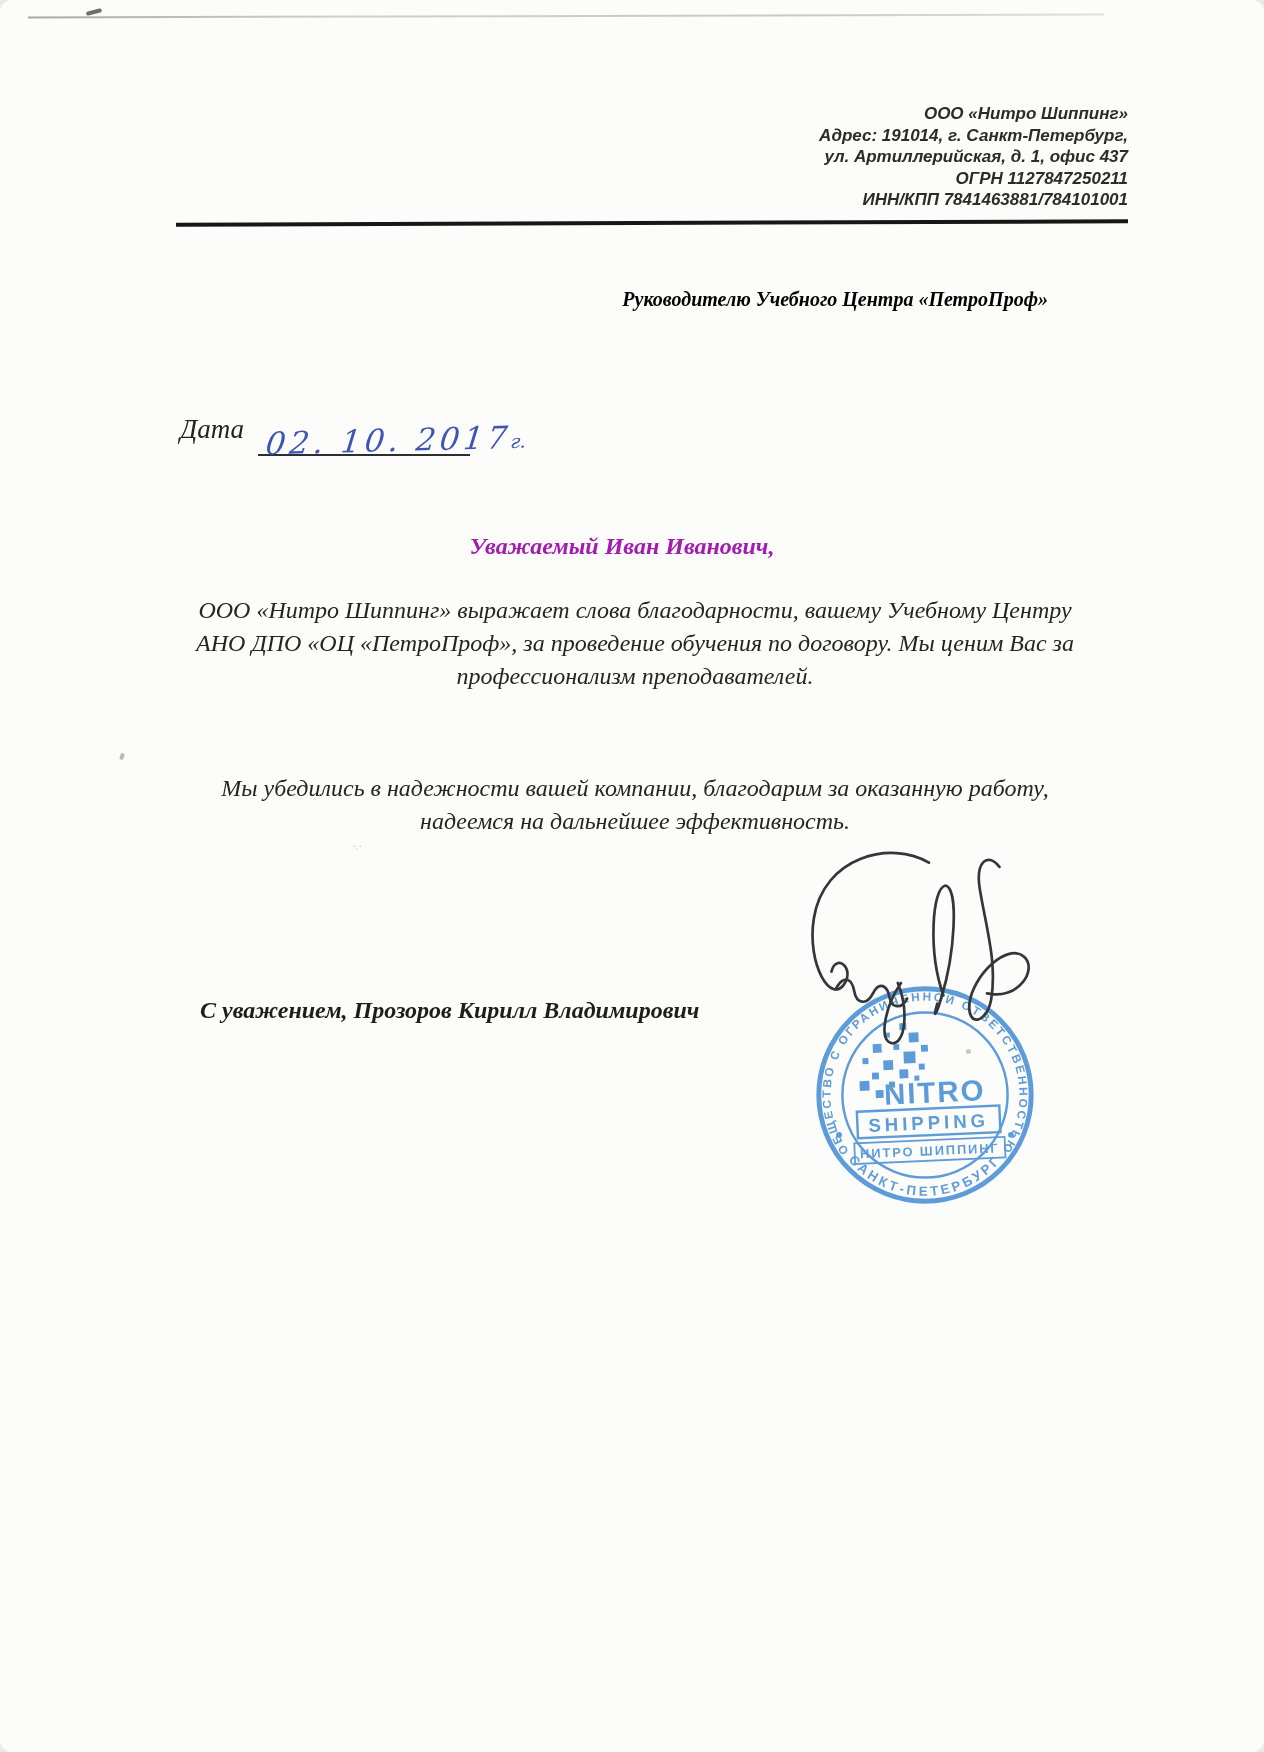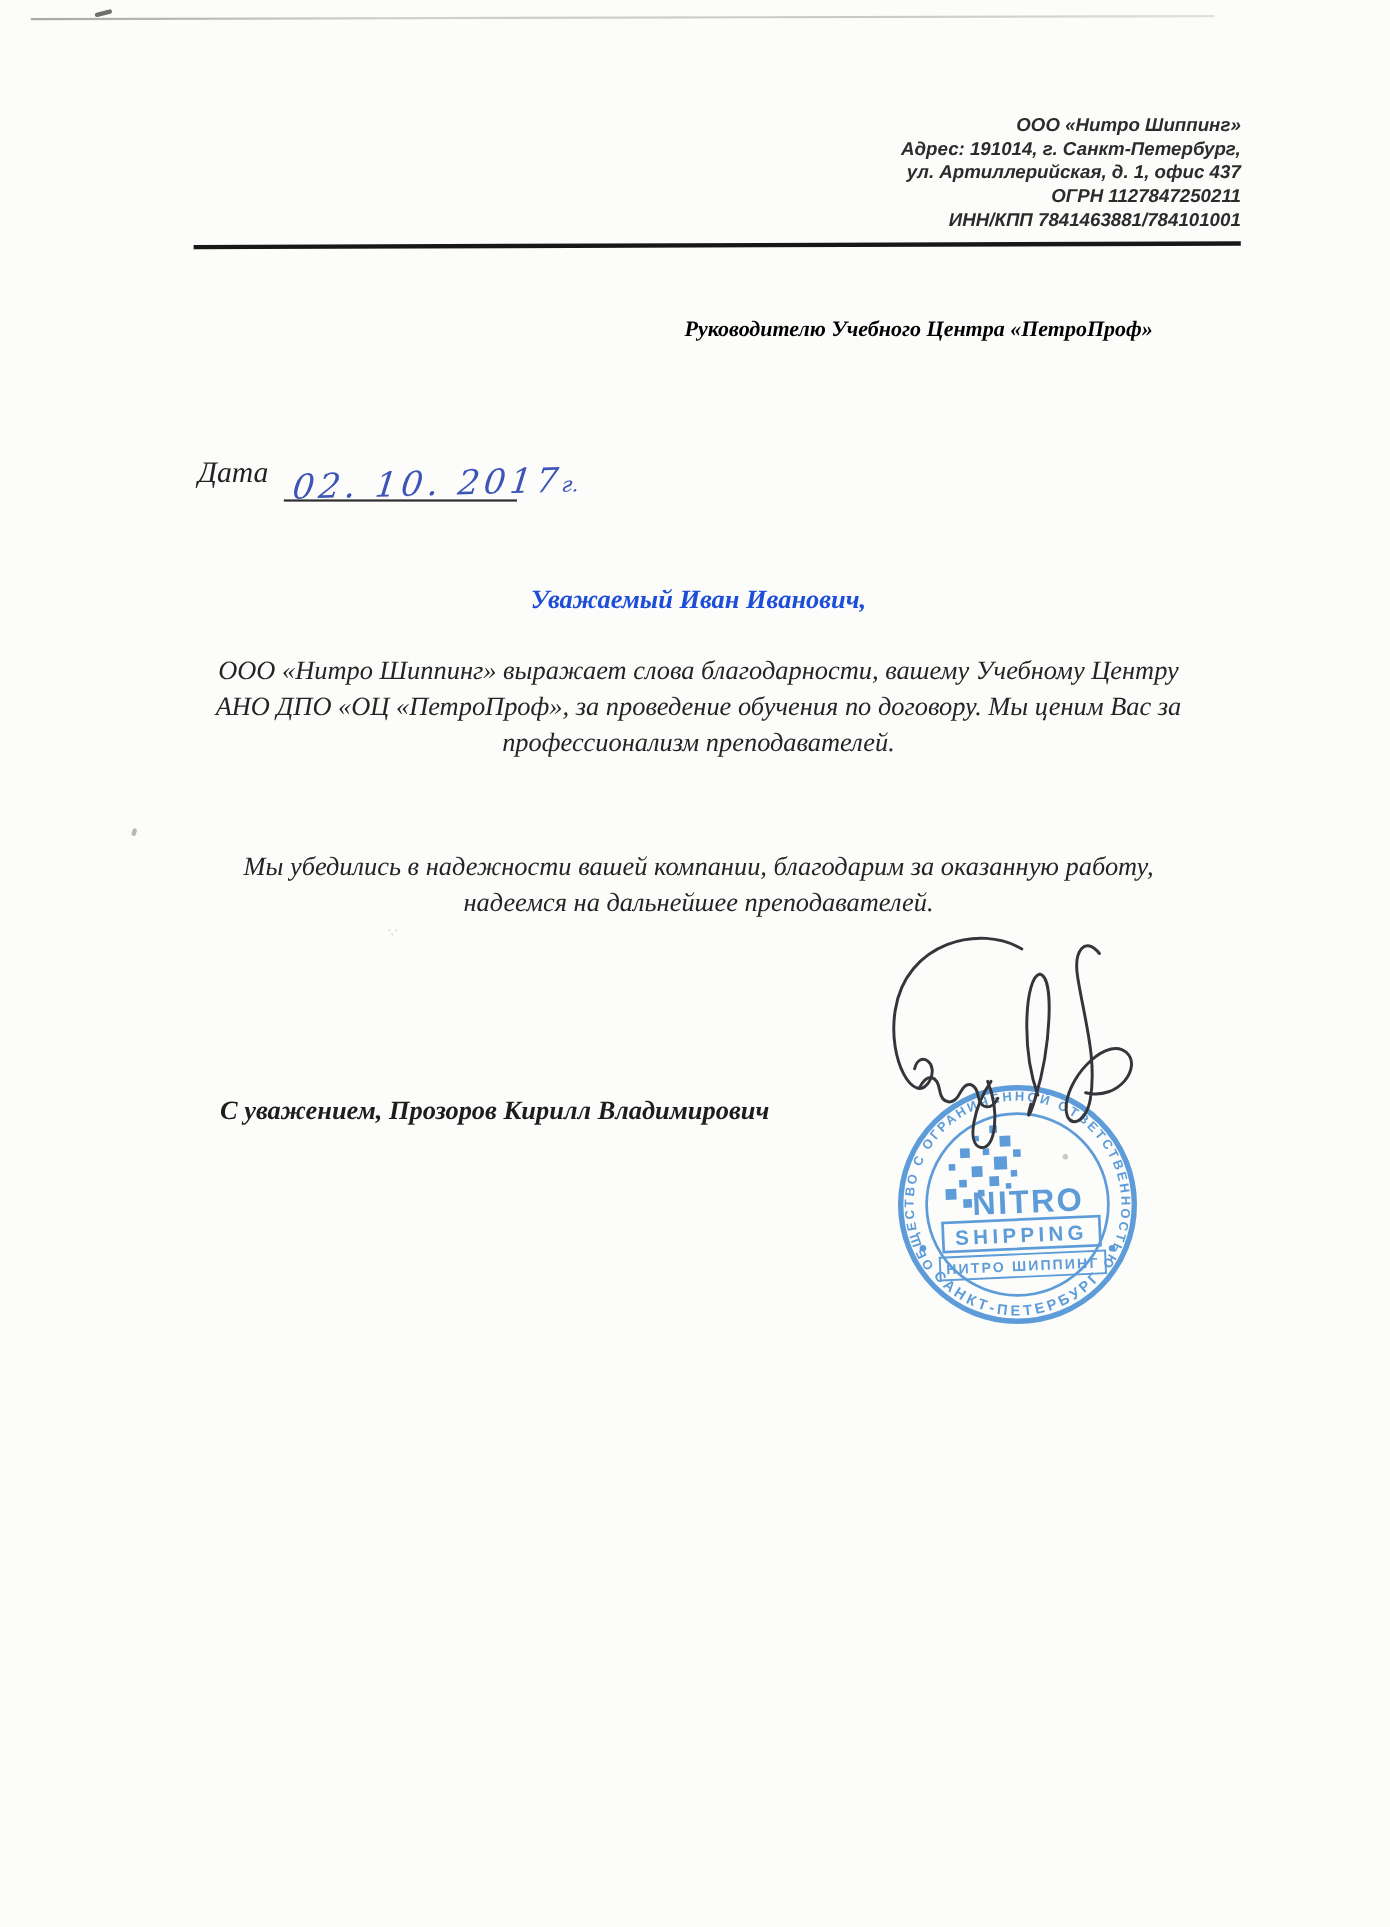--- a/index.html
+++ b/index.html
@@ -2,20 +2,21 @@
 <html lang="ru"><head>
 <meta charset="utf-8">
 <style>
   html,body{margin:0;padding:0;}
   body{width:1264px;height:1752px;background:#e9e9e7;}
   .page{
     position:relative;width:1264px;height:1752px;overflow:hidden;
     background:#fcfcfa;
     font-family:"Liberation Serif", serif;
     color:#1f1f1f;
+    border-radius:12px;
   }
   
   .scan-top-line{position:absolute;top:15px;left:28px;width:1076px;height:2px;
     background:linear-gradient(90deg,#8f8d88,#c4c2bd 30%,#b9b7b2 70%,#d8d6d1);opacity:.75;
     transform:rotate(-0.15deg);}
   .scan-mark{position:absolute;top:10px;left:86px;width:16px;height:4px;background:#4a4a48;
     transform:rotate(-14deg);border-radius:2px;opacity:.8;}
   .speck1{position:absolute;top:753px;left:120px;width:4px;height:7px;background:#8a8a88;
     border-radius:2px;transform:rotate(18deg);opacity:.6;}
   .speck2{position:absolute;top:1049px;left:966px;width:5px;height:5px;background:#9a9a98;
@@ -41,21 +42,21 @@
     border-bottom:2.5px solid #2e2e31;}
   .date-hand{position:absolute;left:8px;bottom:-4px;white-space:nowrap;
     font-family:"DejaVu Serif", serif;font-style:italic;
     font-size:31px;letter-spacing:4px;color:#3d55b6;
     transform:rotate(-1.5deg) skewX(-8deg);}
   .date-suffix{font-family:"DejaVu Serif", serif;font-style:italic;font-size:19px;
     color:#3d55b6;letter-spacing:0;}
 
   
   .salutation{position:absolute;top:533px;left:0;width:1244px;text-align:center;
-    font-weight:bold;font-style:italic;font-size:24px;color:#1d4ed8;padding-left:13px;}
+    font-weight:bold;font-style:italic;font-size:24px;color:#a21caf;}
   .para{position:absolute;left:60px;width:1150px;text-align:center;
     font-style:italic;font-size:24px;line-height:33px;color:#242424;}
   .para-1{top:594px;}
   .para-2{top:740px;margin-top:32px;}
 
   
   .signoff{position:absolute;top:997px;left:200px;
     font-weight:bold;font-style:italic;font-size:24px;color:#1d1d1d;}
 
   
@@ -97,21 +98,21 @@
   <div class="salutation">Уважаемый Иван Иванович,</div>
 
   <div class="para para-1">
     <div>ООО «Нитро Шиппинг» выражает слова благодарности, вашему Учебному Центру</div>
     <div>АНО ДПО «ОЦ «ПетроПроф», за проведение обучения по договору. Мы ценим Вас за</div>
     <div>профессионализм преподавателей.</div>
   </div>
 
   <div class="para para-2">
     <div>Мы  убедились в надежности вашей компании, благодарим за оказанную работу,</div>
-    <div>надеемся на дальнейшее преподавателей.</div>
+    <div>надеемся на дальнейшее эффективность.</div>
   </div>
 
   <div class="signoff">С уважением, Прозоров Кирилл Владимирович</div>
 
   <svg class="stamp" viewBox="0 0 240 240" aria-hidden="true">
     <defs>
       <path id="arcTop" d="M 52.1,187.9 A 96,96 0 1 1 187.9,187.9"></path>
       <path id="arcBottom" d="M 41.1,185.2 A 102,102 0 0 0 198.9,185.2"></path>
     </defs>
     <g class="stamp-ink">

